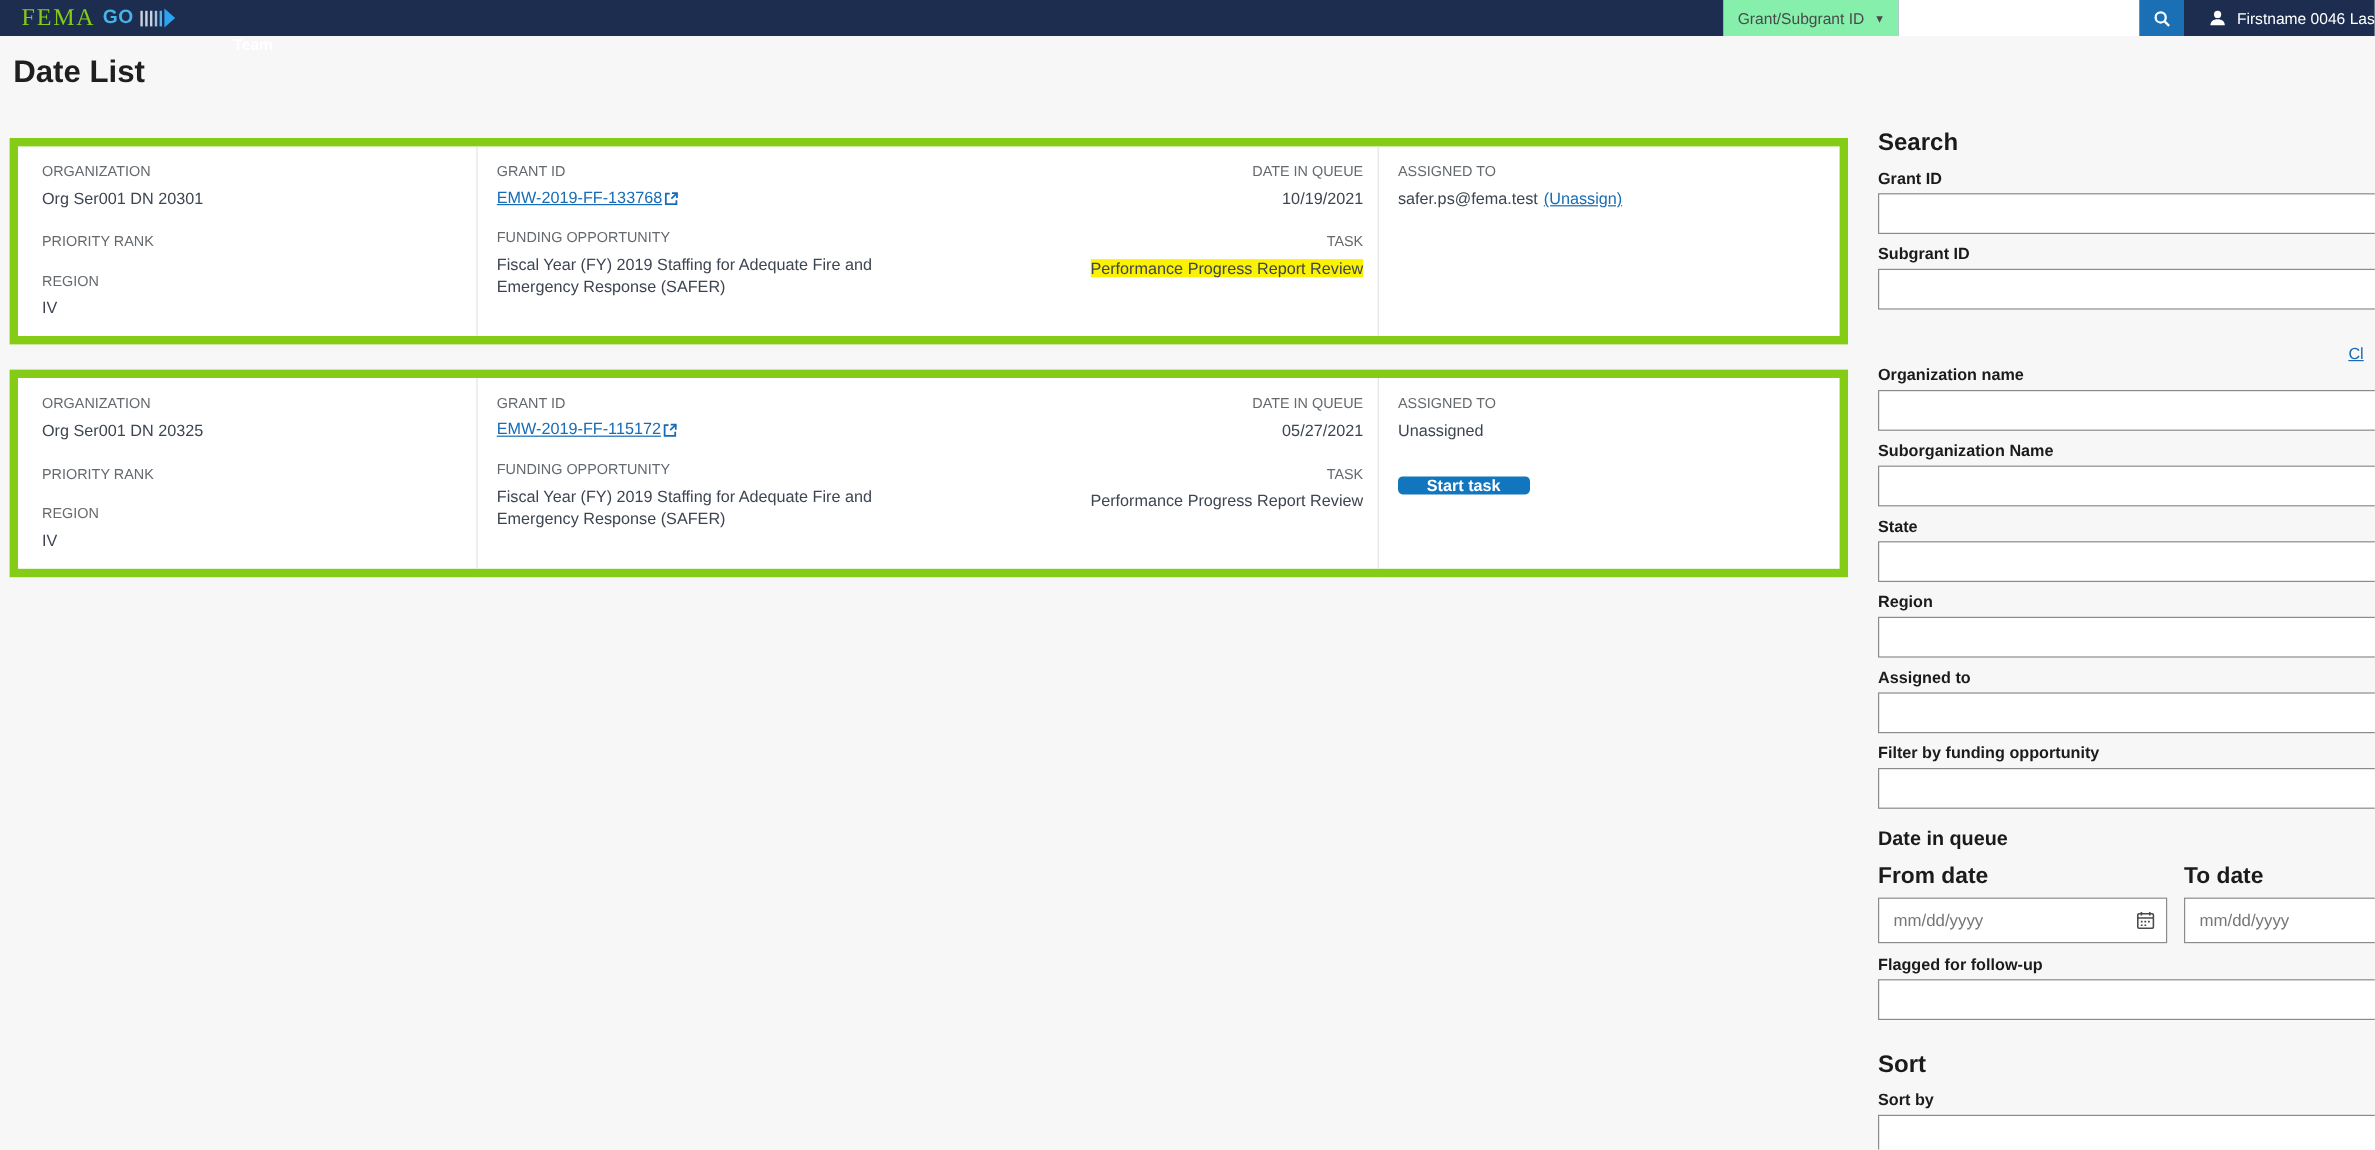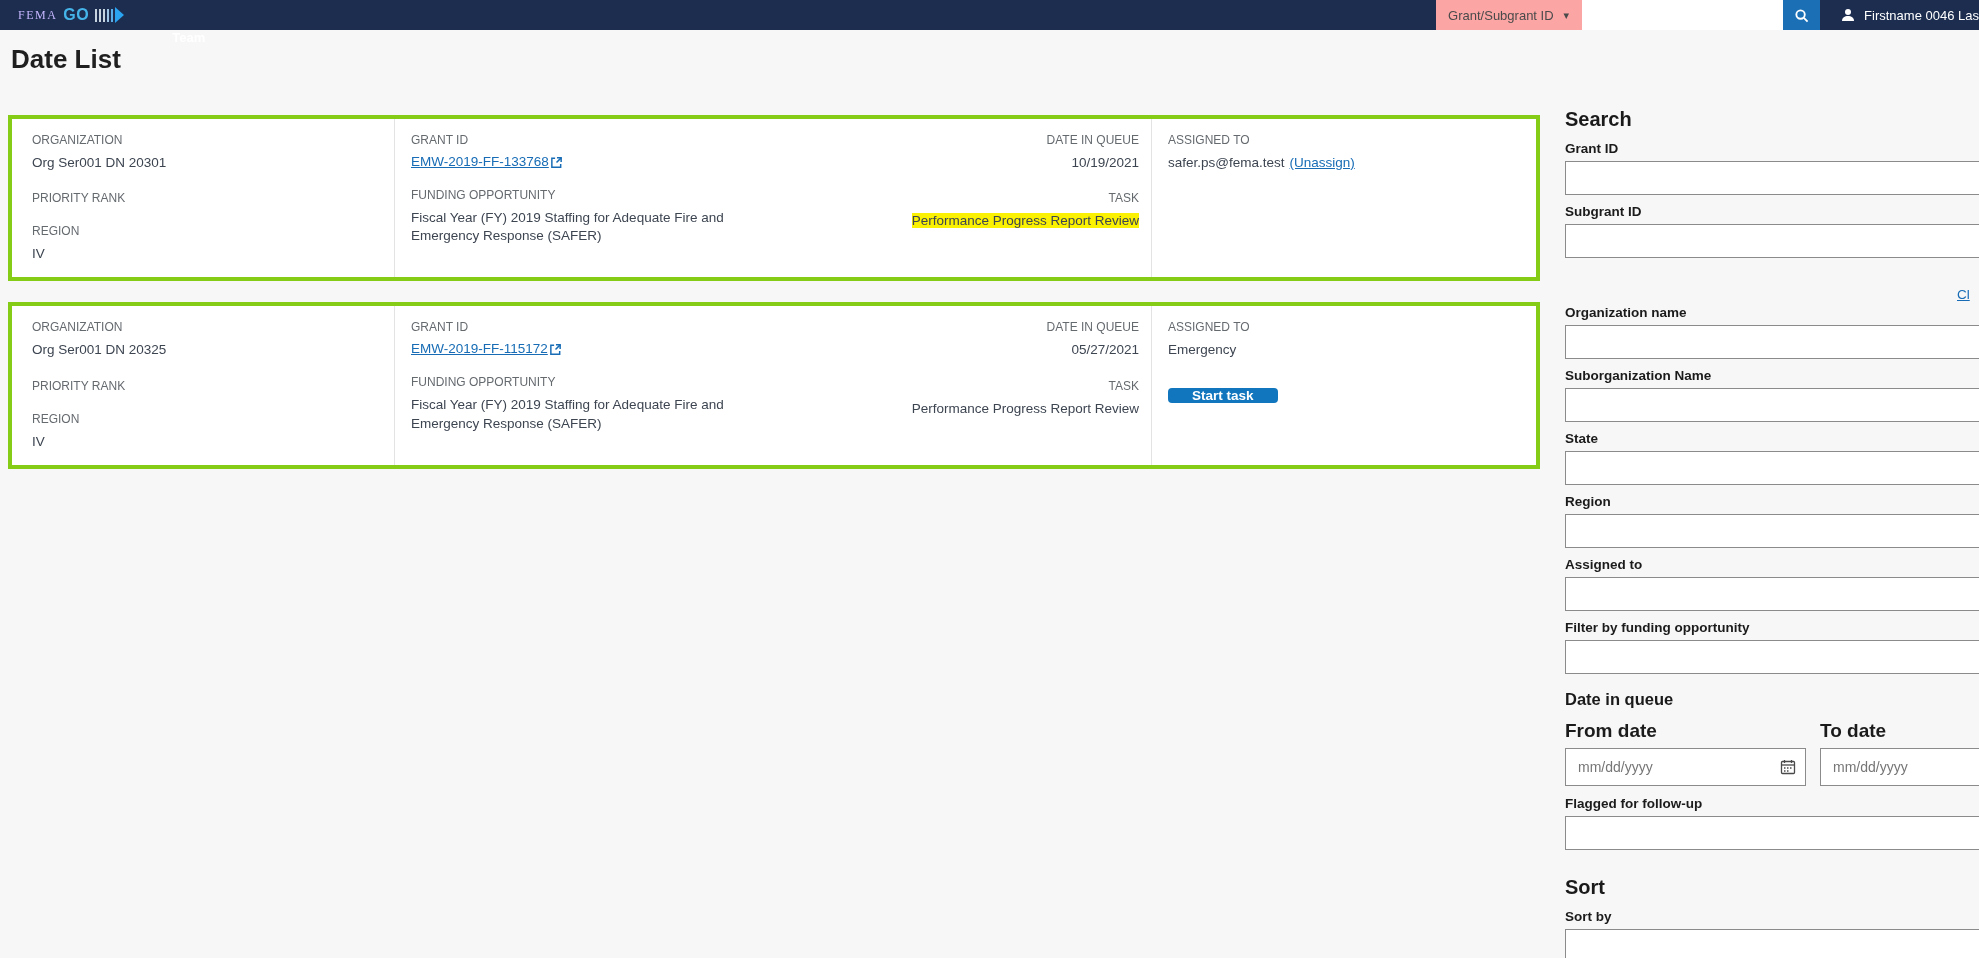--- a/index.html
+++ b/index.html
@@ -10,47 +10,47 @@
     color:#3d4551;
     position:relative;
   }
 
   
   .navbar {
     position:absolute; top:0; left:0; width:1979px; height:30px;
     background:#1c2d50; display:flex; align-items:center; color:#fff;
   }
   .logo { display:flex; align-items:center; margin-left:18px; gap:6px; }
-  .logo .fema { font-family:"Liberation Serif", serif; font-size:12px; color:#c4b5fd; letter-spacing:1.5px; }
+  .logo .fema { font-family:"Liberation Serif", serif; font-size:20px; color:#84cc16; letter-spacing:1.5px; }
   .logo .go   { font-size:16px; font-weight:bold; color:#45b5e9; letter-spacing:.5px; }
   .logo-arrow { display:flex; align-items:center; gap:2px; }
   .logo-arrow i { display:block; width:2px; height:13px; background:#c7d3df; }
   .logo-arrow i:nth-child(4){ background:#9fc4e4; }
   .logo-arrow i:nth-child(5){ background:#5caee8; }
   .logo-arrow .tri { width:0; height:0; border-left:9px solid #2aa3f0; border-top:8px solid transparent; border-bottom:8px solid transparent; background:none; }
   .nav-links { display:flex; gap:30px; margin-left:48px;flex-direction:column; }
   .nav-links a { color:#fff; font-size:13px; font-weight:bold; text-decoration:none; }
   .nav-links a.active { text-decoration:underline; }
   .nav-right { margin-left:auto; display:flex; align-items:center; height:30px; }
   .scope-select {
-    background:#fca5a5; color:#4a4a4a; height:30px; display:flex; align-items:center;
+    background:#86efac; color:#4a4a4a; height:30px; display:flex; align-items:center;
     font-size:13px; padding:0 12px; gap:10px; cursor:pointer; min-width:146px;
   }
   .scope-select .caret { font-size:11px; color:#4a4a4a; }
   .nav-search-input { width:201px; height:30px; border:none; background:#fff; font-size:13px; padding:0 8px; outline:none; }
   .nav-search-btn { width:37px; height:30px; background:#1b6fb5; border:none; display:flex; align-items:center; justify-content:center; cursor:pointer; }
   .nav-user { display:flex; align-items:center; gap:8px; padding-left:20px; font-size:13px; white-space:nowrap; }
 
   
   .page-title { position:absolute; left:11px; top:44px; font-size:26px; font-weight:bold; color:#1f1f1f; }
 
   
   .cards { position:absolute; left:8px; top:115px; width:1532px; }
   .card {
-    background:#fff; border:4px solid #84cc16; display:flex; margin-bottom:21px; min-height:150px;
+    background:#fff; border:7px solid #84cc16; display:flex; margin-bottom:21px; min-height:150px;
   }
   .card-col1 { width:382px; padding:14px 16px 14px 20px; }
   .card-col2 { flex:1; border-left:1px solid #e3e3e3; border-right:1px solid #e3e3e3;
                display:flex; justify-content:space-between; padding:14px 10px 14px 16px; }
   .card-col3 { width:384px; padding:14px 16px 14px 16px; }
   .lbl { font-size:12px; color:#656a6f; margin-bottom:7px; }
   .val { font-size:13.5px; color:#3d4551; line-height:1.35; }
   .gap { margin-top:19px; }
   .funding { max-width:322px; }
   .col2-right { text-align:right; padding-right:2px; }
@@ -204,21 +204,21 @@
       <div class="col2-right">
         <div class="lbl">DATE IN QUEUE</div>
         <div class="val">05/27/2021</div>
         <div class="lbl gap">TASK</div>
         <div class="val"><span>Performance Progress Report Review</span></div>
       </div>
     </div>
     <div class="card-col3">
       <div class="lbl">ASSIGNED TO</div>
       <div class="assigned-line">
-        <span class="val">Emergency</span>
+        <span class="val">Unassigned</span>
 
       </div>
       <button class="start-task-btn">Start task</button>
     </div>
   </div>
 
 </div>
 
 <aside class="sidebar">
   <h2>Search</h2>

